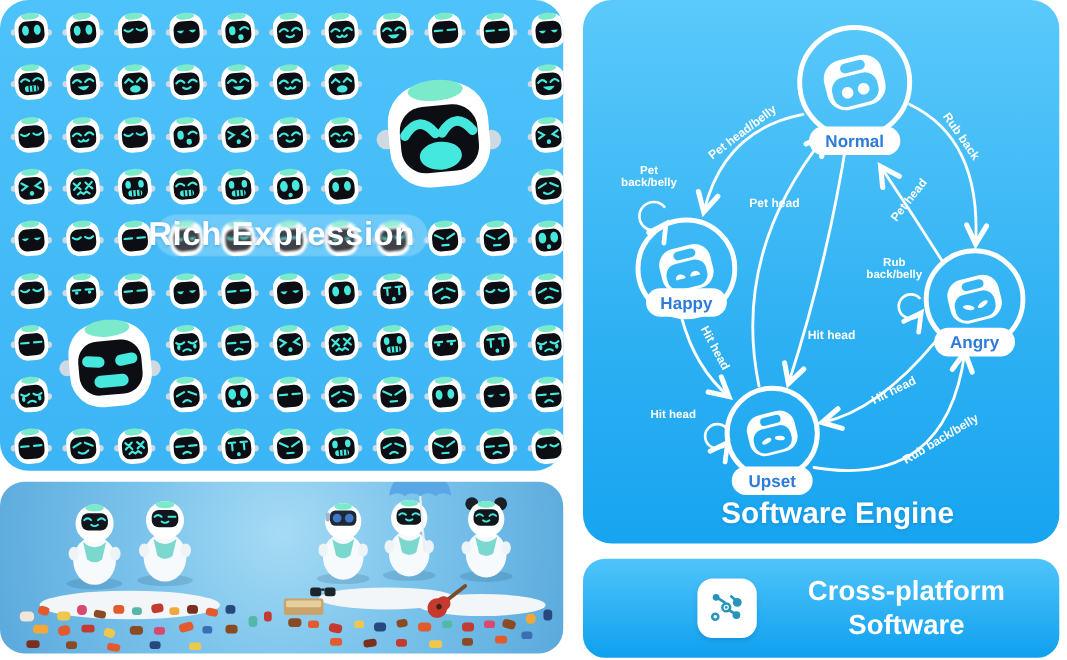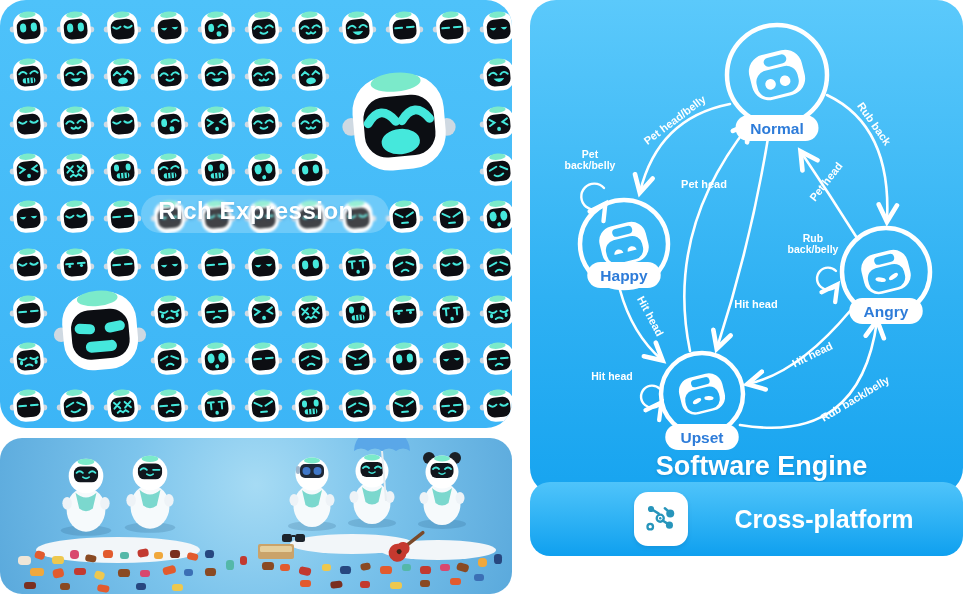--- a/index.html
+++ b/index.html
@@ -5,27 +5,27 @@
   html,body{margin:0;padding:0;background:#ffffff;}
   body{font-family:"Liberation Sans", sans-serif;}
   #canvas{position:relative;width:970px;height:600px;background:#fff;overflow:hidden;}
   .panel{position:absolute;overflow:hidden;}
   #panel-expression{left:0;top:0;width:512px;height:428px;border-radius:26px;
     background:linear-gradient(180deg,#4ec2fa,#3cb5f6);}
   #panel-roleplay{left:0;top:438px;width:512px;height:156px;border-radius:22px;
     background:radial-gradient(circle at 50% 30%, #a6dbf4 0%, #7cc4ec 45%, #5aa9dc 100%);}
   #panel-emotion{left:530px;top:0;width:433px;height:494px;border-radius:26px;
     background:linear-gradient(180deg,#5bc9fb 0%,#2fb1f3 60%,#17a4f0 100%);}
-  #panel-software{left:530px;top:482px;width:433px;height:74px;border-radius:20px;
+  #panel-software{left:530px;top:508px;width:433px;height:90px;border-radius:20px;
     background:linear-gradient(180deg,#4fc4fa,#0fa0ef);display:flex;align-items:center;}
   .face{position:absolute;}
   .overlay-title{position:absolute;color:#fff;font-weight:700;text-shadow:0 1px 3px rgba(0,70,130,.25);}
   #rich-pill{left:141px;top:195px;width:248px;height:38px;border-radius:19px;
     background:rgba(255,255,255,.22);backdrop-filter:blur(1px);position:absolute;}
-  #rich-title{left:0;top:197px;width:512px;text-align:center;font-size:24px;letter-spacing:.5px;}
+  #rich-title{left:0;top:197px;width:512px;text-align:center;font-size:30px;letter-spacing:.5px;}
   #roleplay-title{left:0;bottom:6px;width:512px;text-align:center;font-size:28px;}
   #emotion-title{left:0;bottom:12px;width:433px;text-align:center;font-size:27px;padding-left:30px;box-sizing:border-box;}
   #software-icon{margin-left:104px;width:54px;height:54px;border-radius:14px;background:#fff;
     display:flex;align-items:center;justify-content:center;flex:none;box-shadow:0 2px 4px rgba(0,60,120,.15);}
   #software-text{margin-left:26px;color:#fff;font-weight:700;font-size:25px;line-height:31px;text-align:center;width:220px;}
   #emotion-svg,#photo-svg{position:absolute;left:0;top:0;}
 </style>
 </head>
 <body>
 
@@ -1285,16 +1285,17 @@
         </g>
         <g fill="none" stroke="#2795bb" stroke-width="3">
           <circle cx="25" cy="25" r="4.6"></circle>
           <circle cx="12" cy="36" r="3.6"></circle>
         </g>
         <circle cx="25" cy="25" r="1.6" fill="#2795bb"></circle>
       </svg>
     </div>
     <div id="software-text">
       <div>Cross-platform</div>
+      <div>Software</div>
     </div>
   </div>
 
 </div>
 
 </body></html>

